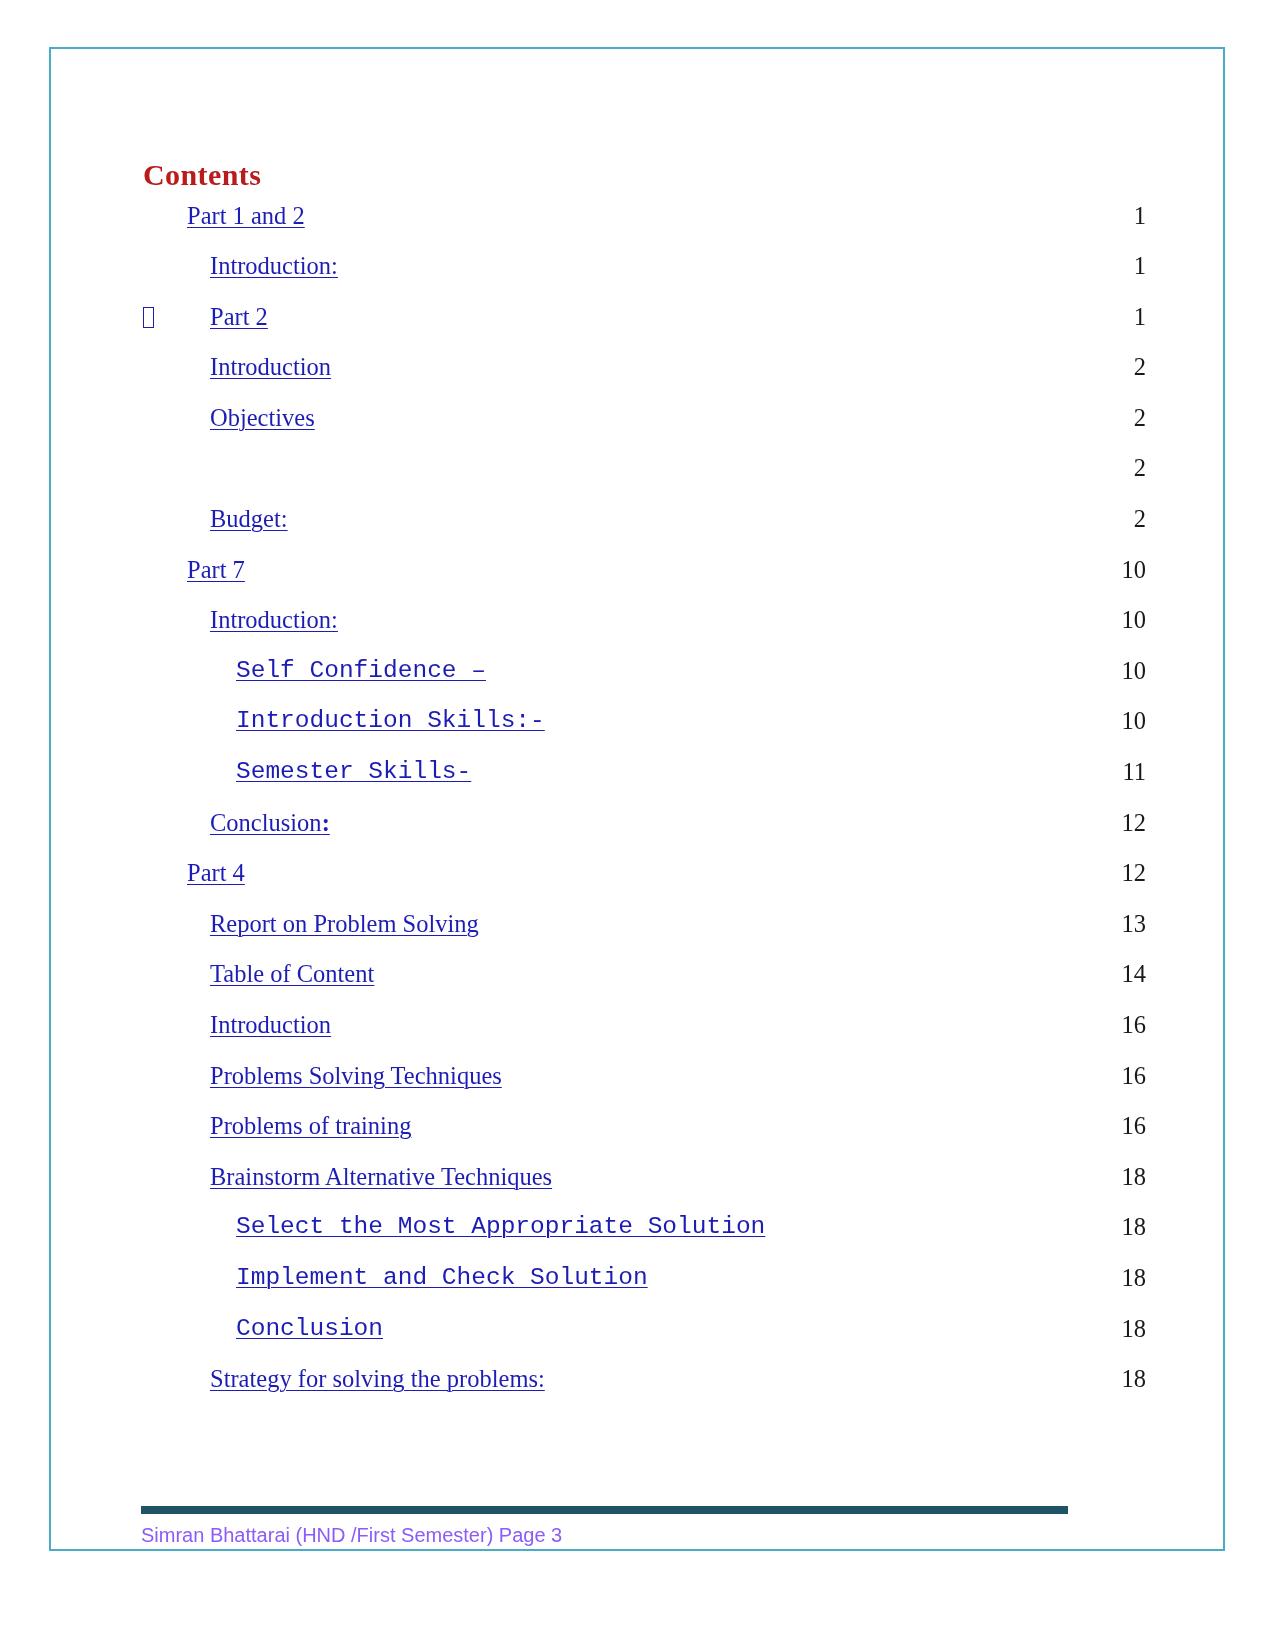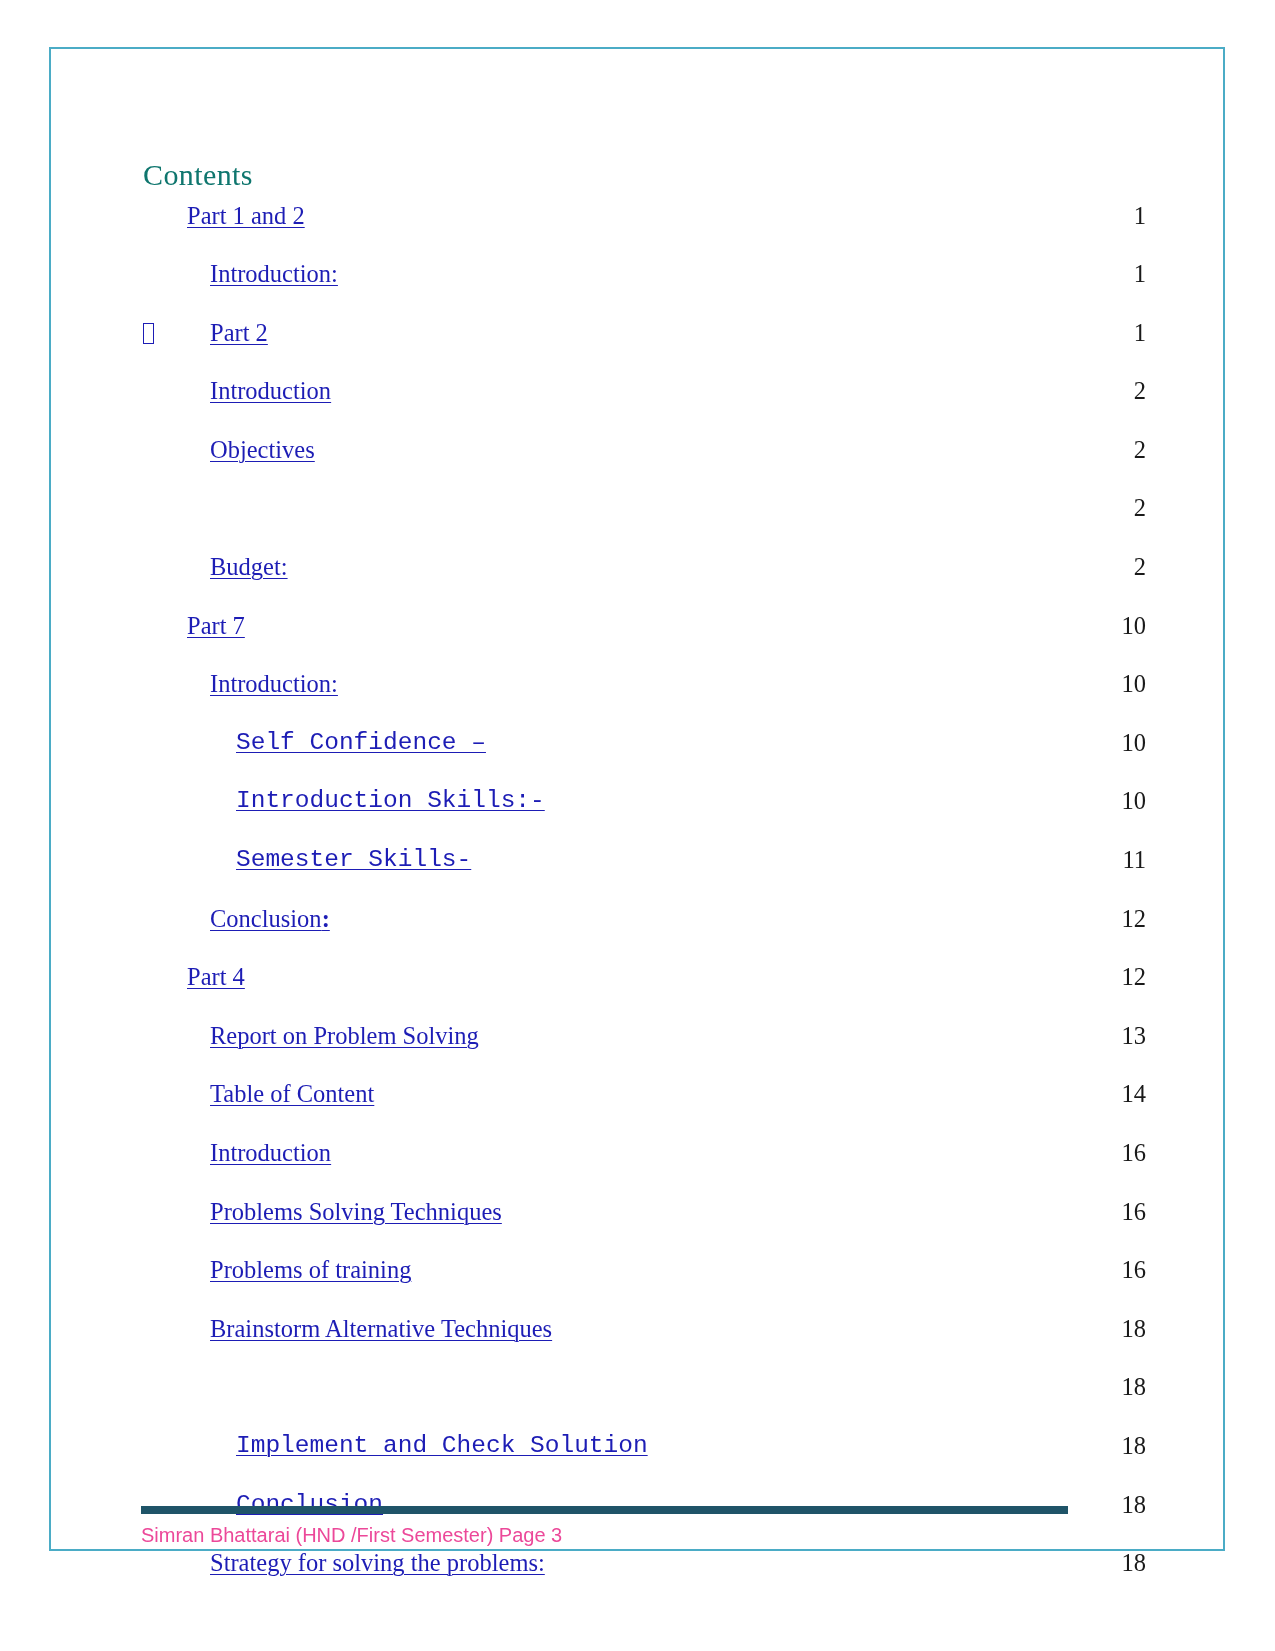--- a/index.html
+++ b/index.html
@@ -30,37 +30,36 @@
   
   #doc-body {
     position: absolute;
     left: 92px;      
     top: 110px;      
     width: 1003px;
   }
 
   
   #contents-heading {
-    color: #0f766e;
+    color: #b91c1c;
     font-size: 30px;
-    font-weight: 400;
+    font-weight: 700;
     letter-spacing: 0.4px;
     line-height: 1.05;
     margin: 0 0 12px 0;
     font-family: "Liberation Serif", "DejaVu Serif", serif;
   }
 
   
   .toc-row {
     display: flex;
     align-items: baseline;
     width: 100%;
     height: 50.6px;
     position: relative;
-    margin-top: 8px;
   }
   .toc-bullet {
     width: 44px;
     flex: 0 0 44px;
     color: #1D1DB5;
     font-size: 22px;
     line-height: 1;
     text-align: left;
     padding-left: 0px;
   }
@@ -113,21 +112,21 @@
     width: 927px;
     height: 8px;
     background: #1F5468;
   }
   #footer-text {
     position: absolute;
     left: 141px;
     top: 1524px;
     font-family: "Liberation Sans", "DejaVu Sans", sans-serif;
     font-size: 20px;
-    color: #ec4899;
+    color: #8b5cf6;
     white-space: nowrap;
   }
 </style>
 </head>
 <body>
 
 <div id="page-frame">
 
   <div id="doc-body">
 
@@ -228,20 +227,21 @@
           <a class="toc-label">Problems of training</a>
           <span class="toc-num">16</span>
         </div>
         <div class="toc-row lvl-1">
           <span class="toc-spacer"></span>
           <a class="toc-label">Brainstorm Alternative Techniques</a>
           <span class="toc-num">18</span>
         </div>
         <div class="toc-row lvl-2">
           <span class="toc-spacer"></span>
+          <a class="toc-label">Select the Most Appropriate Solution</a>
           <span class="toc-num">18</span>
         </div>
         <div class="toc-row lvl-2">
           <span class="toc-spacer"></span>
           <a class="toc-label">Implement and Check Solution</a>
           <span class="toc-num">18</span>
         </div>
         <div class="toc-row lvl-2">
           <span class="toc-spacer"></span>
           <a class="toc-label">Conclusion</a>

